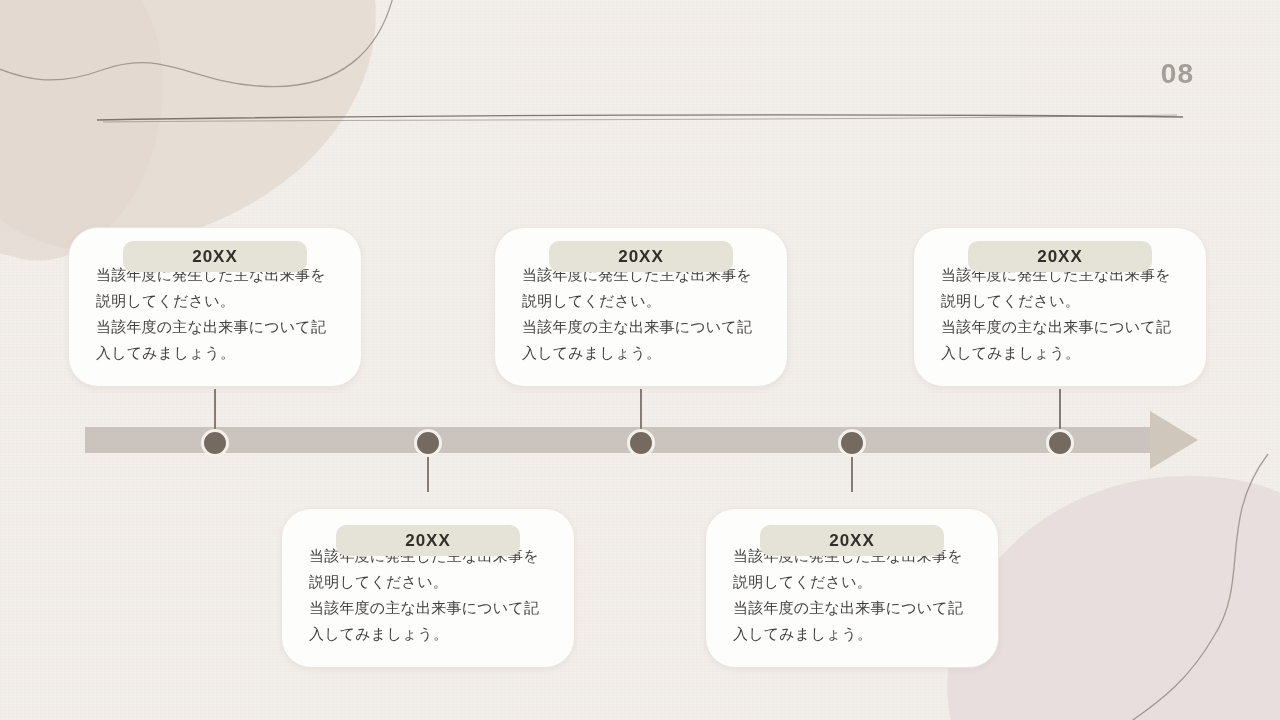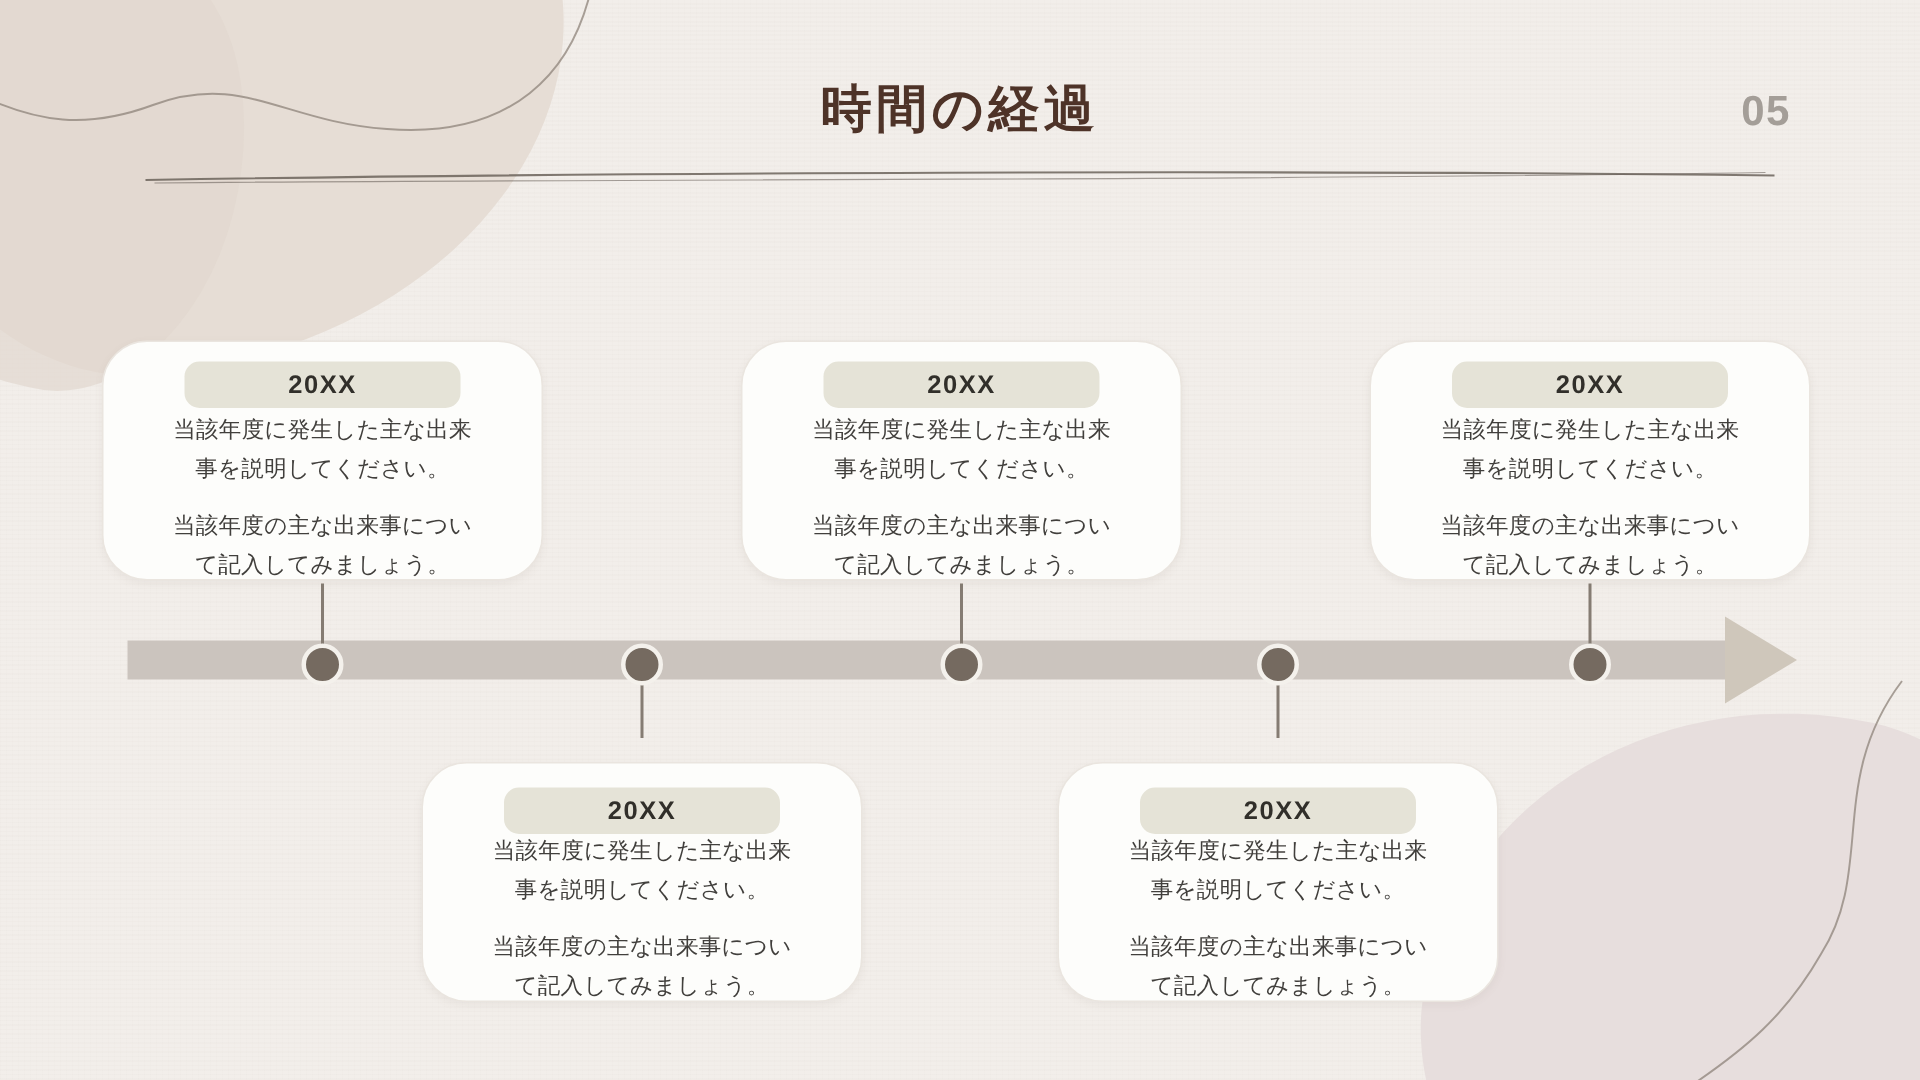--- a/index.html
+++ b/index.html
@@ -79,43 +79,41 @@
   .badge{
     position:absolute;left:50%;width:184px;height:31px;
     transform:translateX(-50%);
     background:var(--badge-bg);border-radius:10px;
     display:flex;align-items:center;justify-content:center;
     font-size:17px;font-weight:700;color:var(--badge-text);letter-spacing:1px;margin-top:32px;
   }
   .card.top .badge{top:-19px;}
   .card.bottom .badge{top:-16px;}
   .desc{
-    margin:12px;font-size:15px;line-height:1.74;color:var(--body-text);
+    margin:0;font-size:15px;line-height:1.74;color:var(--body-text);
     letter-spacing:.2px;
-    text-align:center;
   }
 </style>
 </head>
 <body>
 
 <div class="slide">
 
   <div class="blob blob-tl-main"></div>
   <div class="blob blob-tl-corner"></div>
   <div class="blob blob-br"></div>
 
   <svg class="curve-svg" style="left:0;top:0" width="460" height="140" viewBox="0 0 460 140">
     <path d="M 398 -30 C 388 55 335 92 258 86 C 188 81 162 48 102 70 C 56 87 24 80 -8 66" fill="none" stroke="#8d8379" stroke-width="1.3" opacity="0.75"></path>
   </svg>
   <svg class="curve-svg" style="left:1090px;top:440px" width="190" height="280" viewBox="0 0 190 280">
     <path d="M 178 14 C 128 80 160 140 124 196 C 100 238 72 260 40 282" fill="none" stroke="#8d8379" stroke-width="1.3" opacity="0.75"></path>
   </svg>
 
-  <div class="title">時間の経過</div>
-  <div class="page-number">05</div>
+  <div class="page-number">08</div>
   <svg class="divider" width="1092" height="16" viewBox="0 0 1092 16">
     <path d="M 2 10 C 300 5 760 3 1088 7" fill="none" stroke="#6b635b" stroke-width="1.4" opacity="0.85"></path>
     <path d="M 8 12 C 320 9 700 11 1082 5" fill="none" stroke="#6b635b" stroke-width="0.8" opacity="0.6"></path>
   </svg>
 
   <div class="tl-bar"></div>
   <div class="tl-arrowhead"></div>
 
   <div class="connector up" style="left:214px"></div>
   <div class="connector down" style="left:427px"></div>

